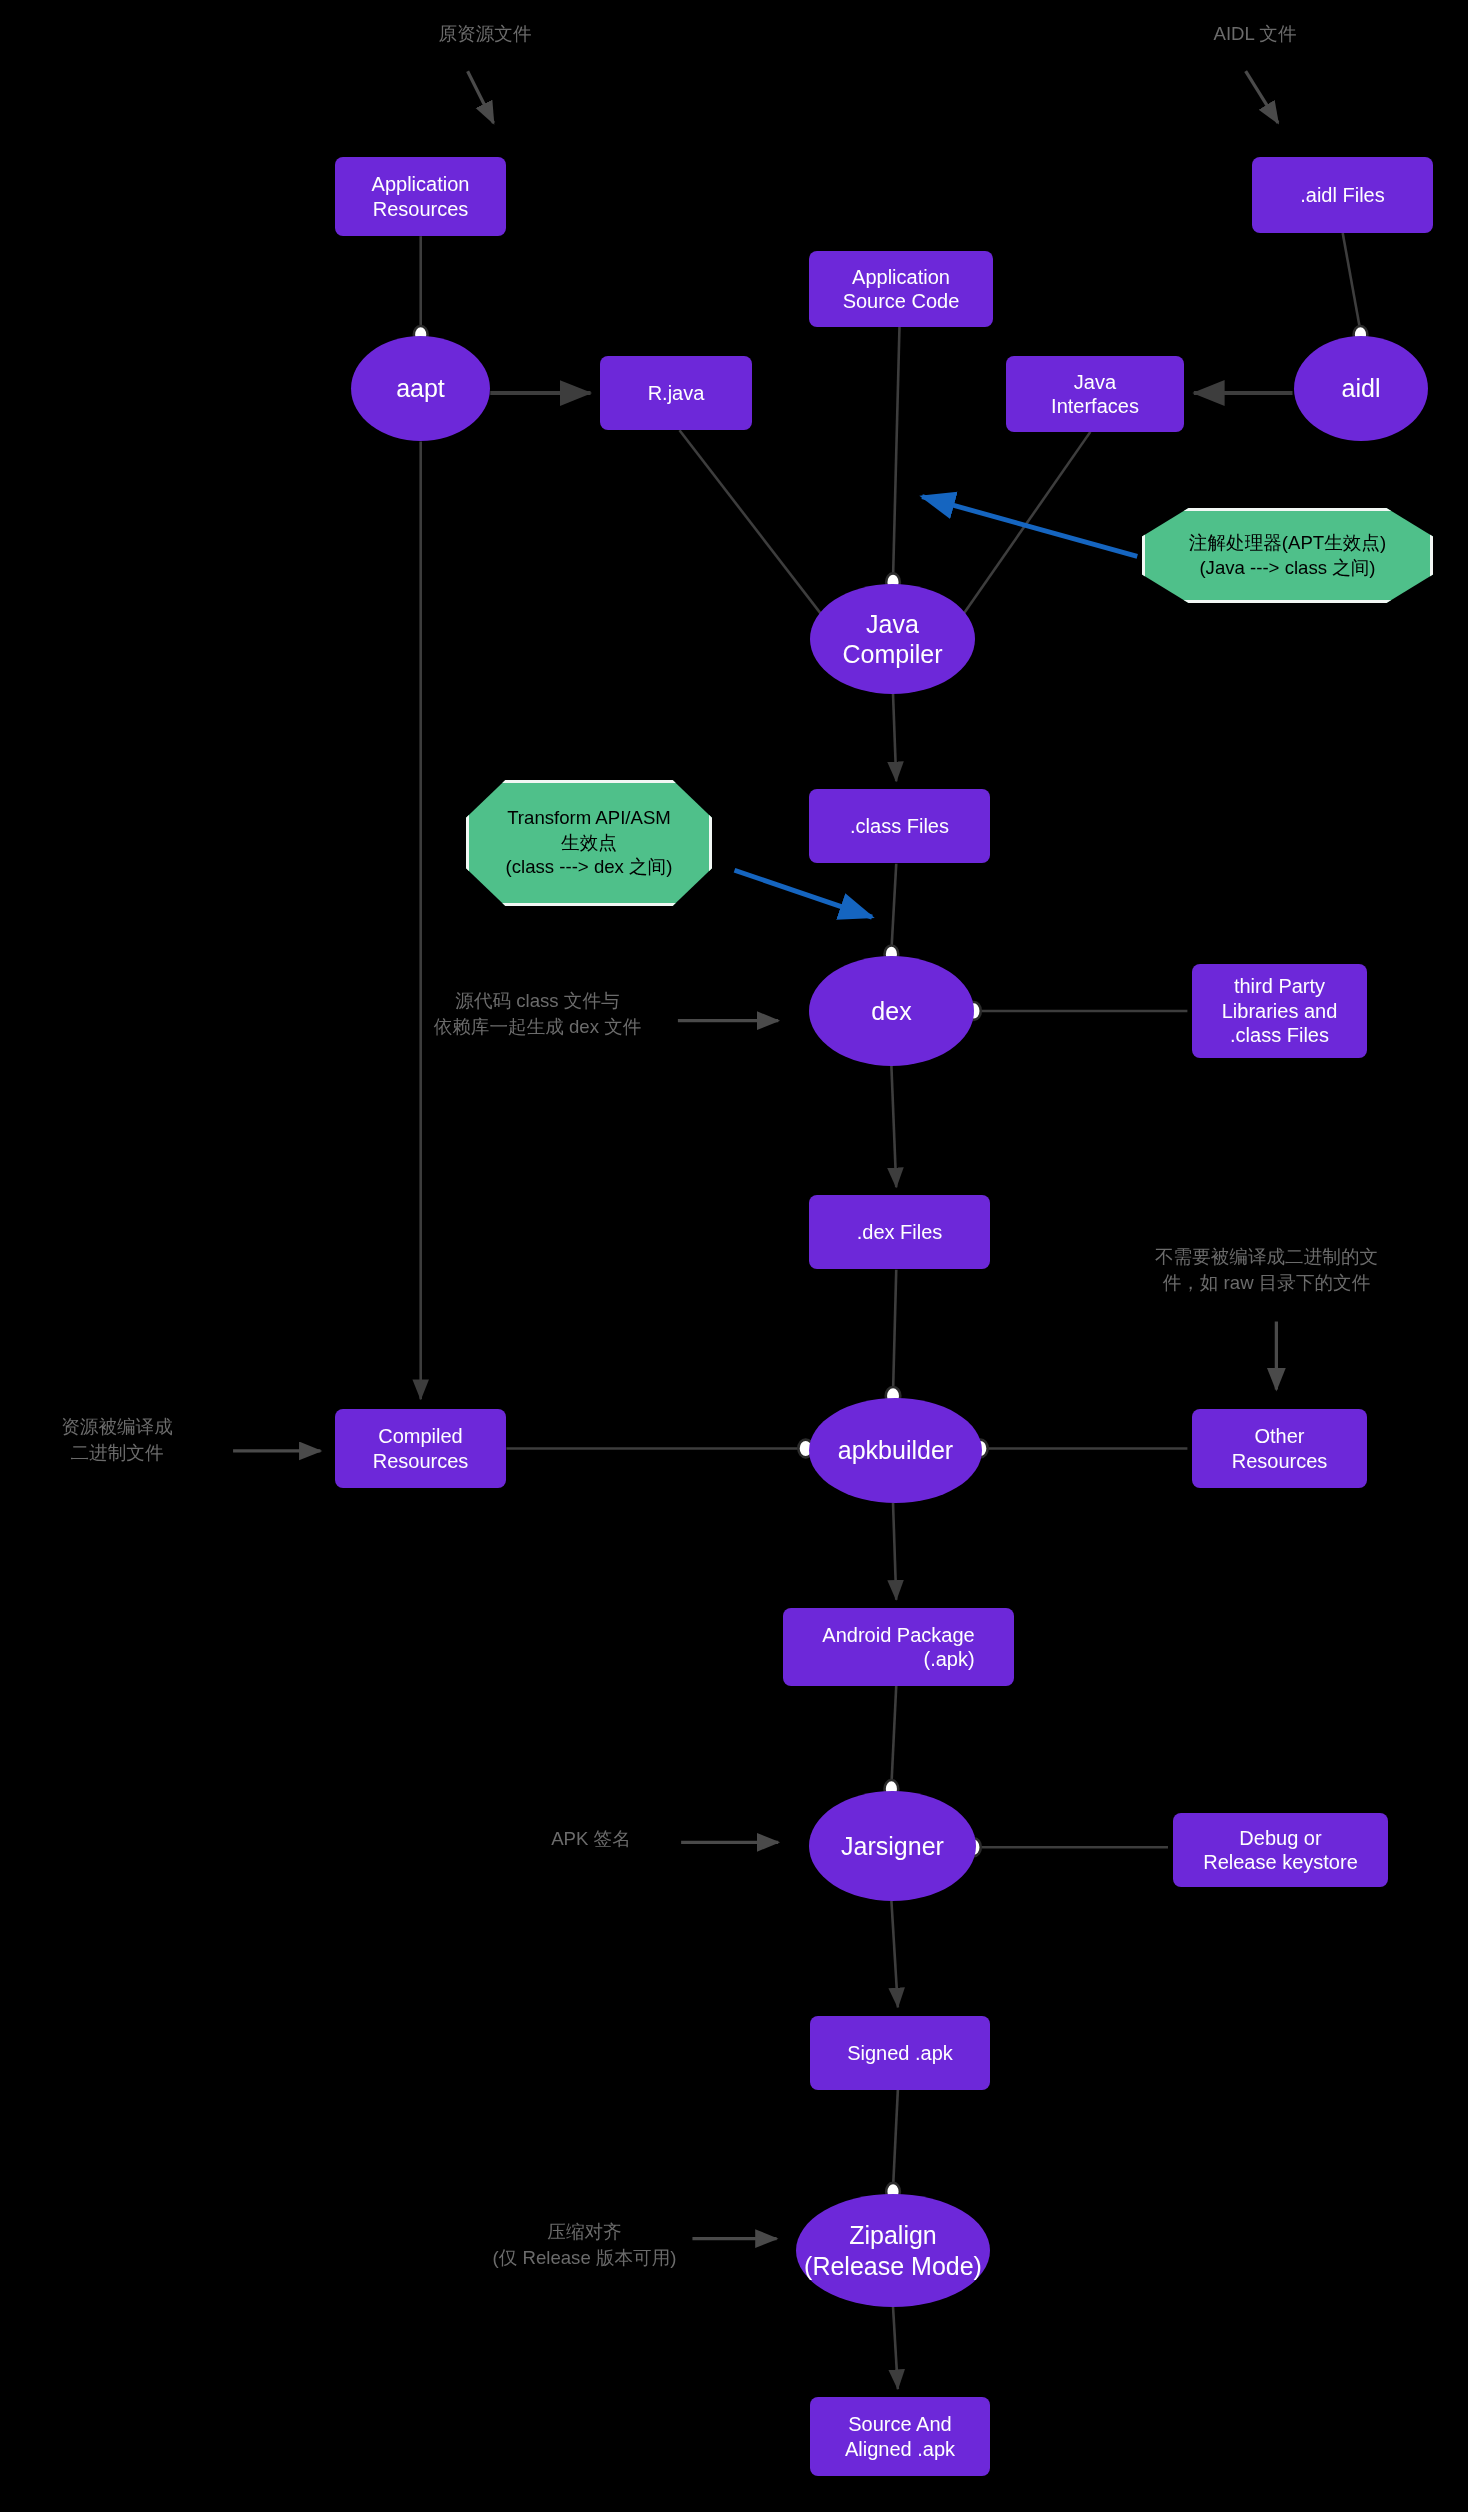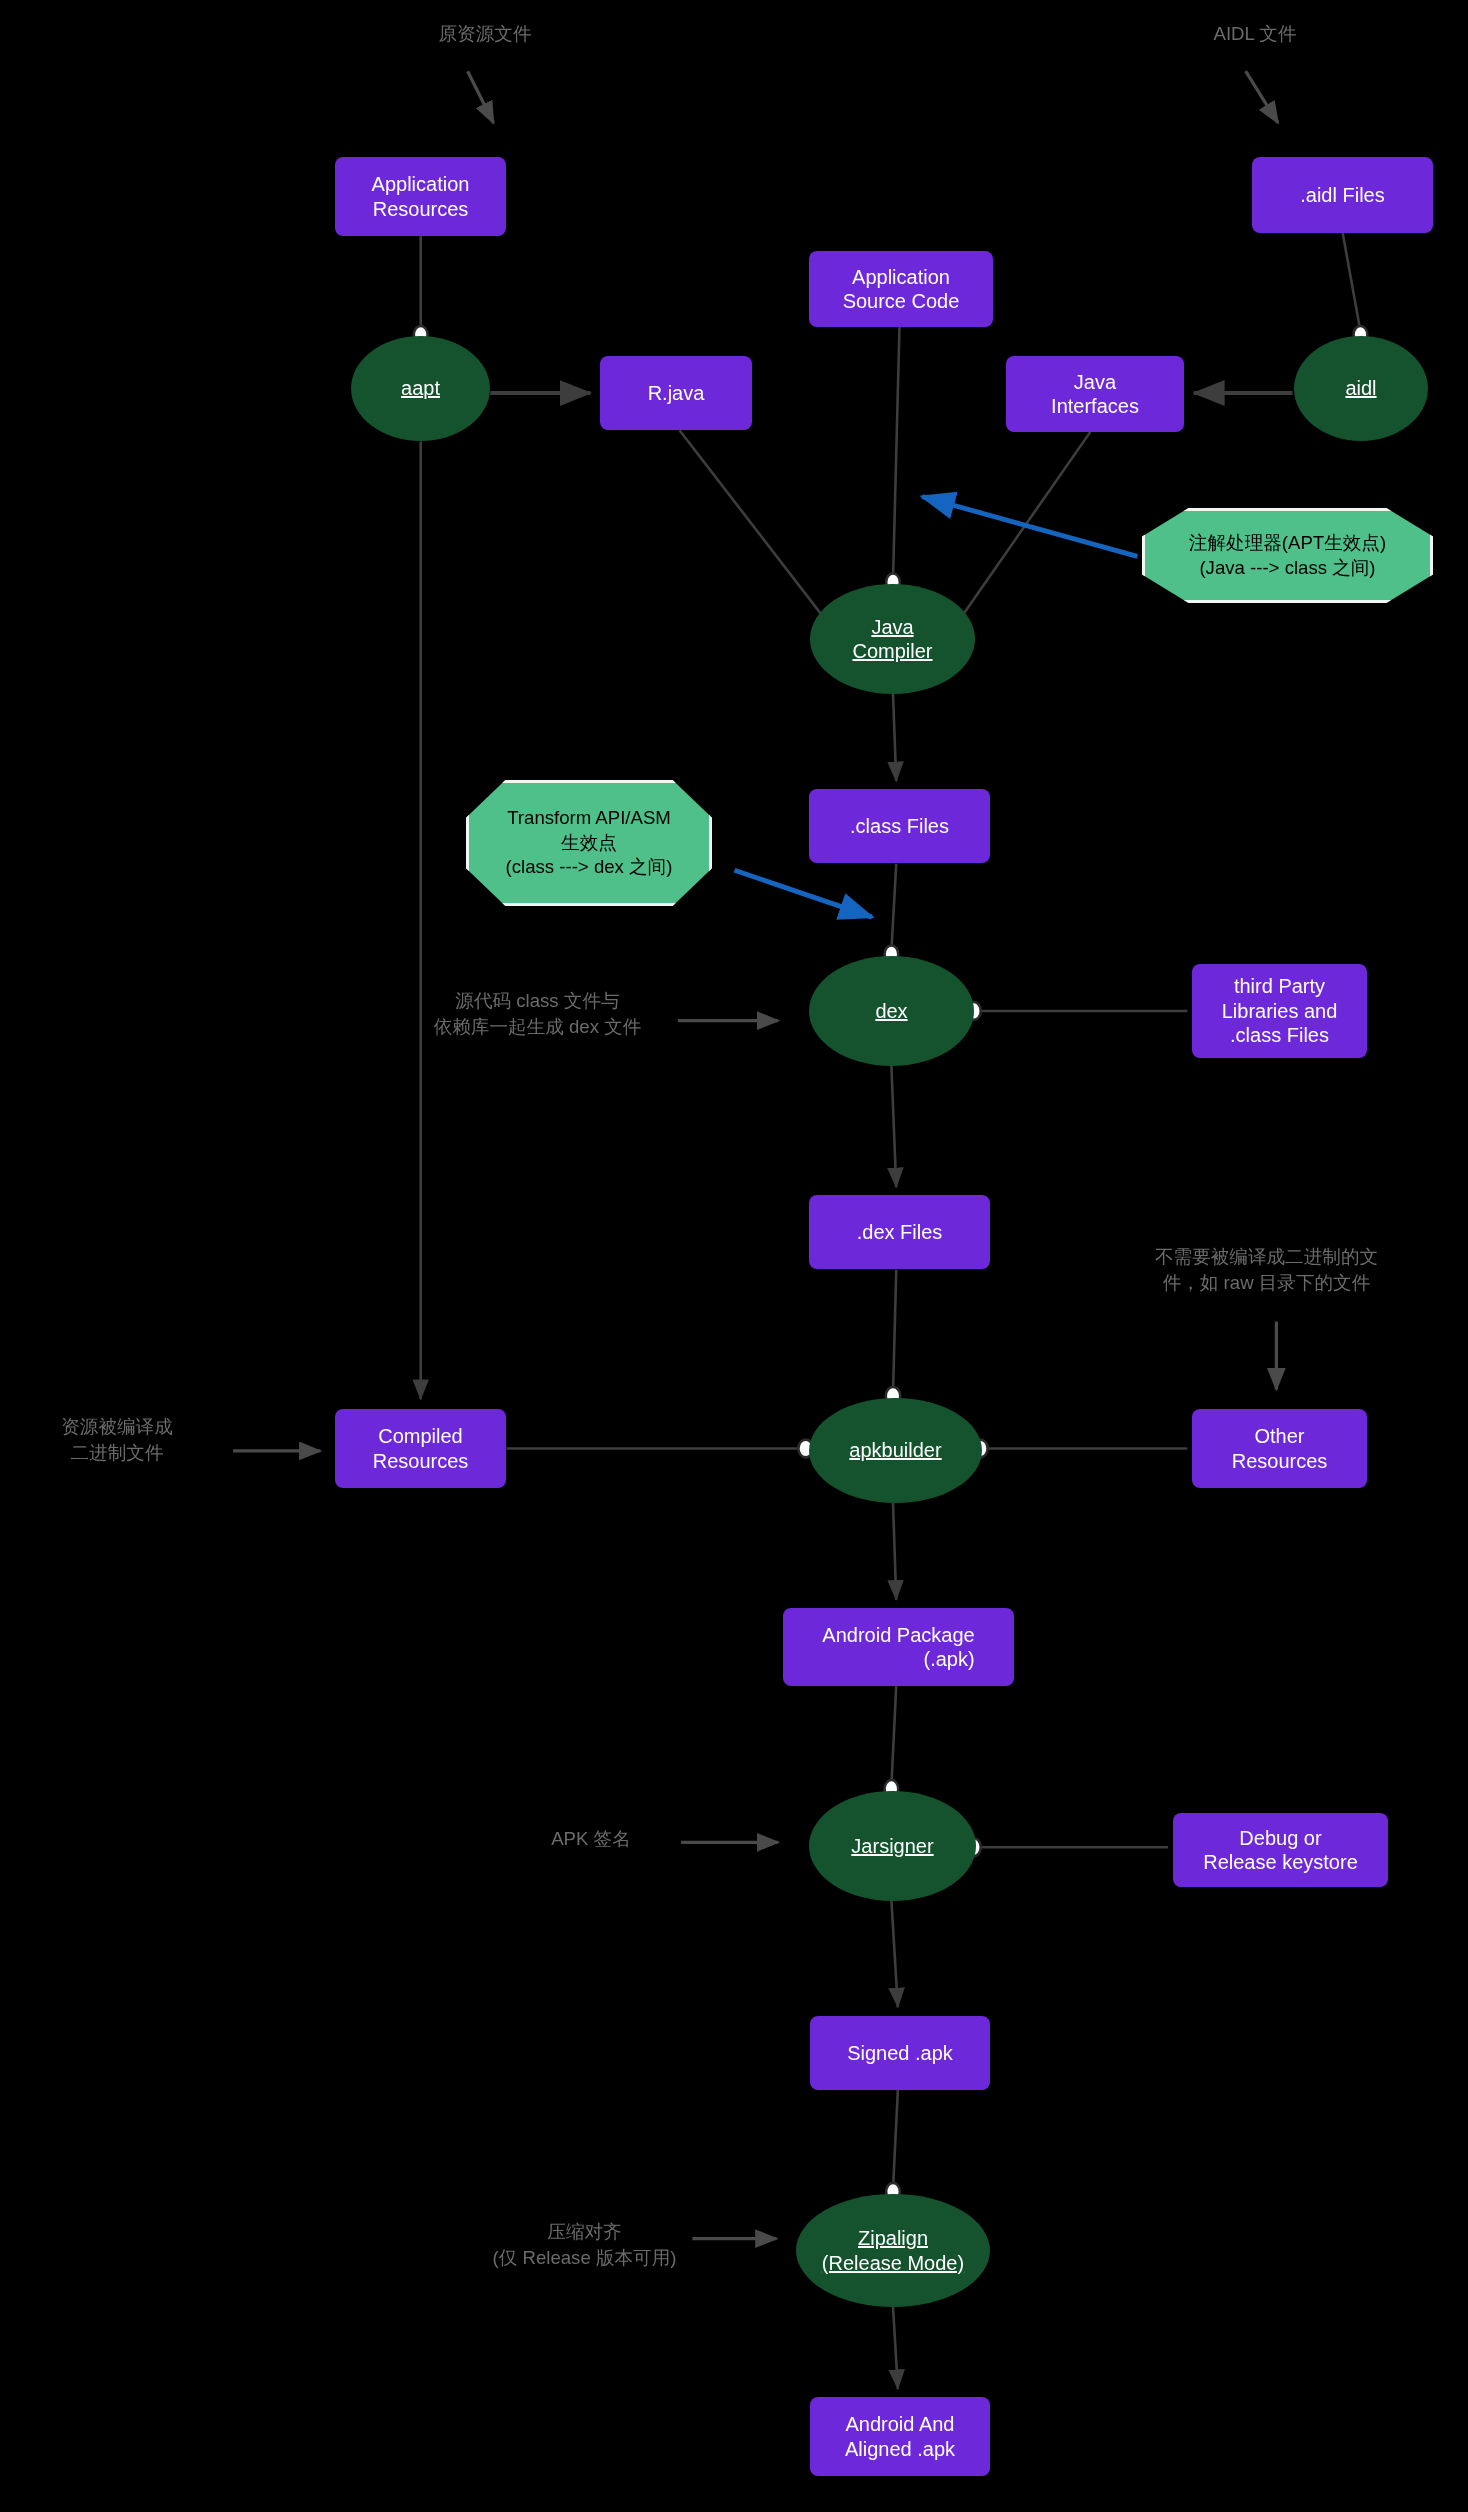--- a/index.html
+++ b/index.html
@@ -37,24 +37,23 @@
     box-sizing: border-box;
     z-index: 3;
   }
   .node.box {
     background: #6d28d9;
     border-radius: 8px;
     font-size: 20px;
     padding: 3.2px 6.5px;
   }
   .node.ellipse {
-    background: #14532d;
+    background: #6d28d9;
     border-radius: 50%;
-    font-size: 20px;
-    text-decoration: underline;
+    font-size: 25px;
   }
   .note {
     position: absolute;
     display: flex;
     align-items: center;
     justify-content: center;
     text-align: center;
     color: #000000;
     font-size: 18.6px;
     line-height: 1.32;
@@ -216,21 +215,21 @@
   <div class="node box" style="left:1173px;top:1813px;width:215px;height:74px;">Debug or
 Release keystore</div>
 
   <div class="node ellipse" style="left:809px;top:1791px;width:167px;height:110px;">Jarsigner</div>
 
   <div class="node box" style="left:810px;top:2016px;width:180px;height:74px;">Signed .apk</div>
 
   <div class="node ellipse" style="left:796px;top:2194px;width:194px;height:113px;">Zipalign
 (Release Mode)</div>
 
-  <div class="node box" style="left:810px;top:2397px;width:180px;height:79px;">Android And
+  <div class="node box" style="left:810px;top:2397px;width:180px;height:79px;">Source And
 Aligned .apk</div>
 
   <div class="note" style="left:1142px;top:508px;width:291px;height:95px;">注解处理器(APT生效点)
 (Java ---&gt; class 之间)</div>
 
   <div class="note" style="left:466px;top:780px;width:246px;height:126px;">Transform API/ASM
 生效点
 (class ---&gt; dex 之间)</div>
 
   <div class="caption" style="left:388px;top:21px;width:194px;">原资源文件</div>

